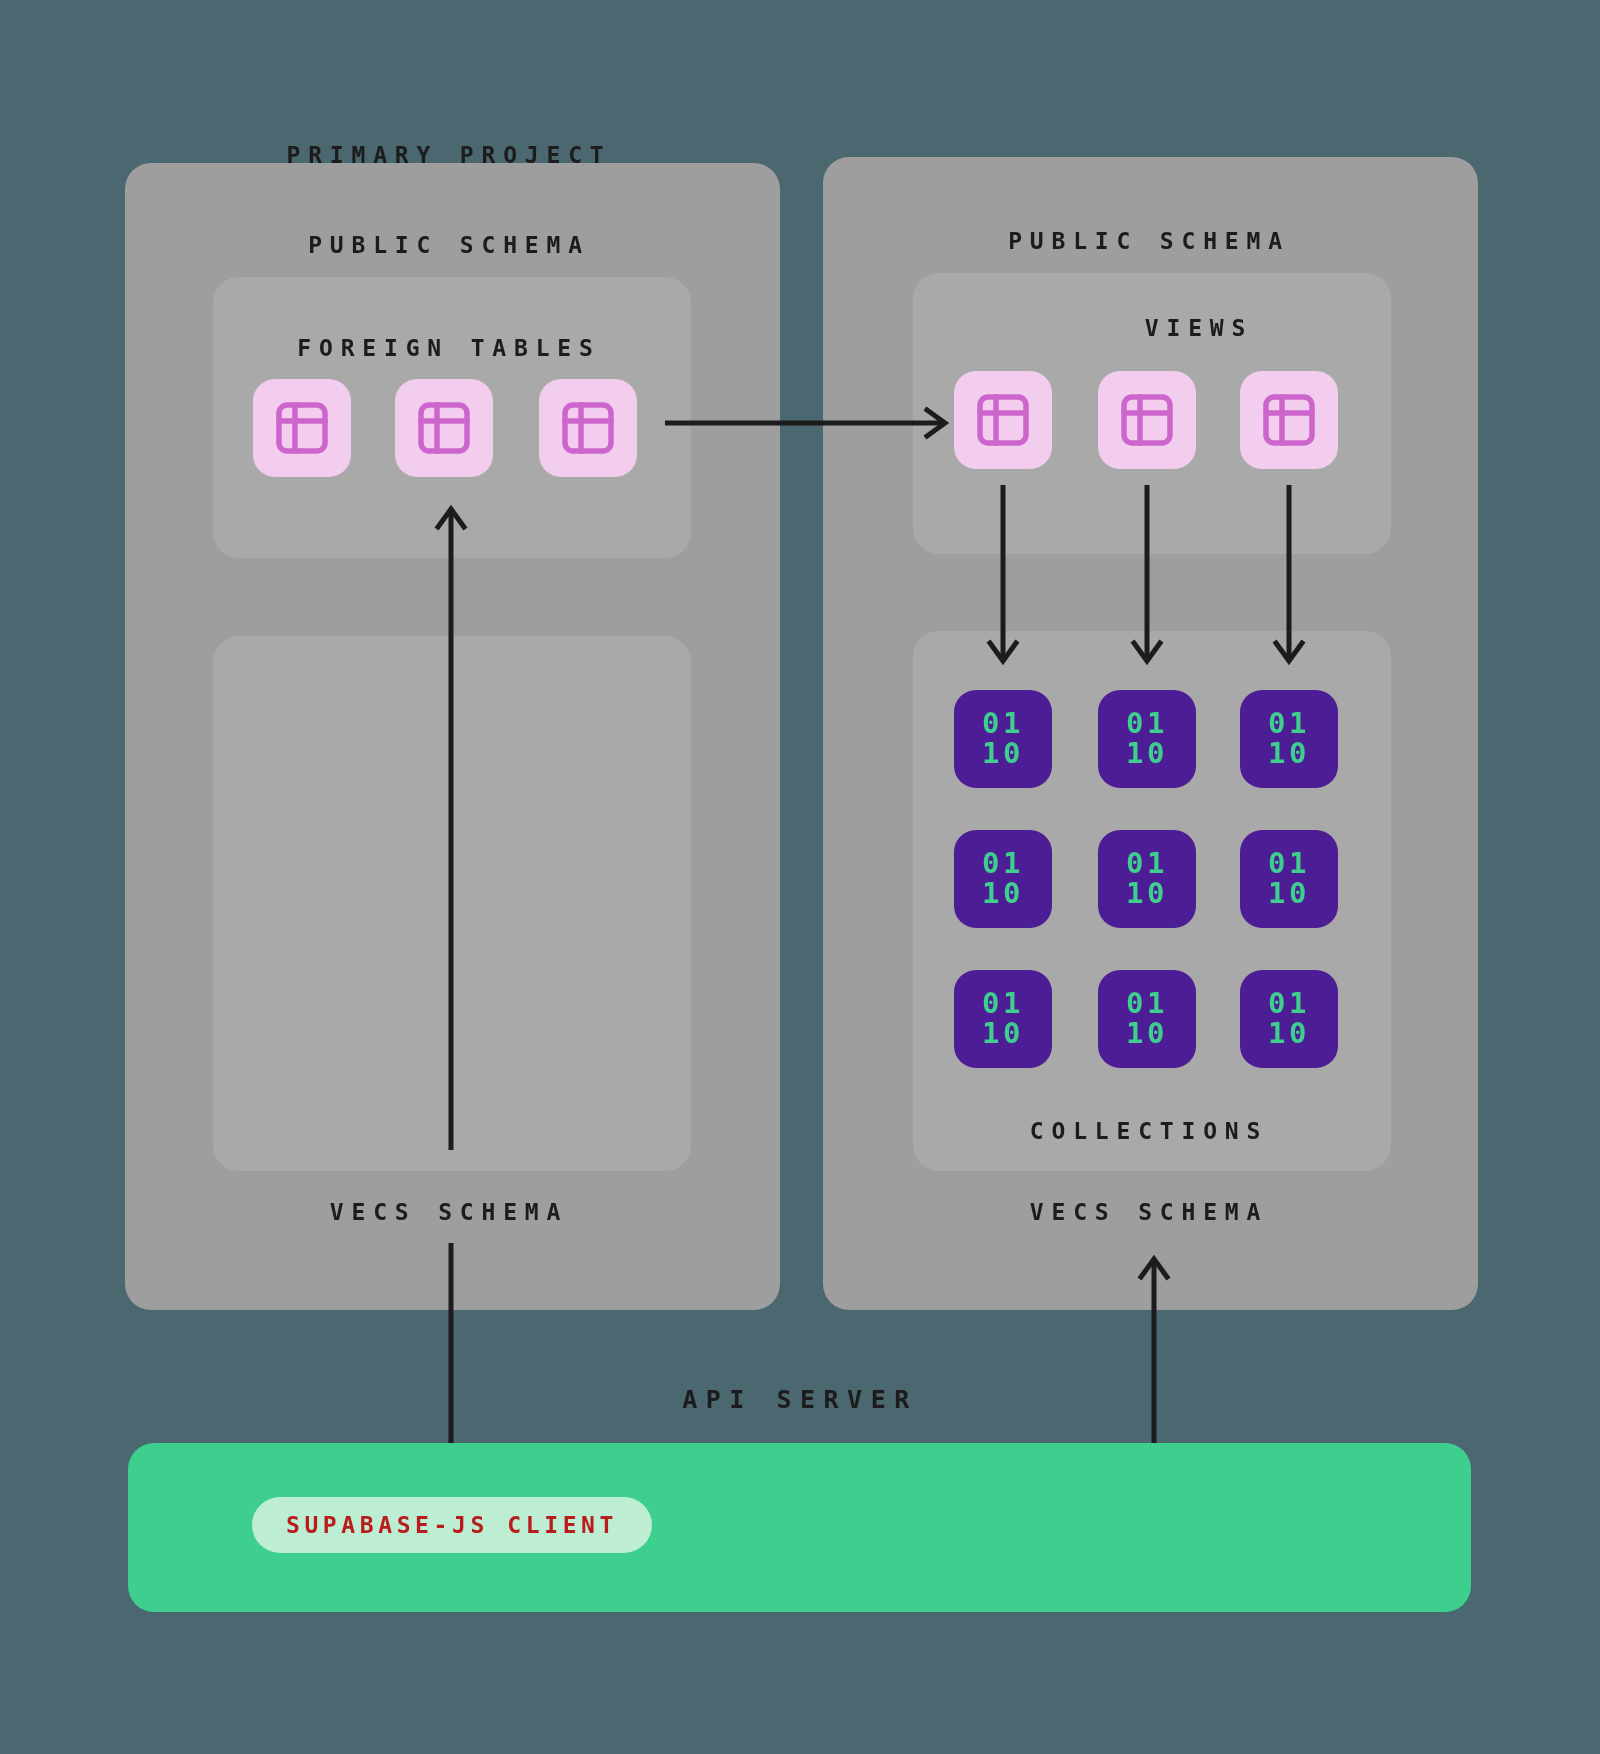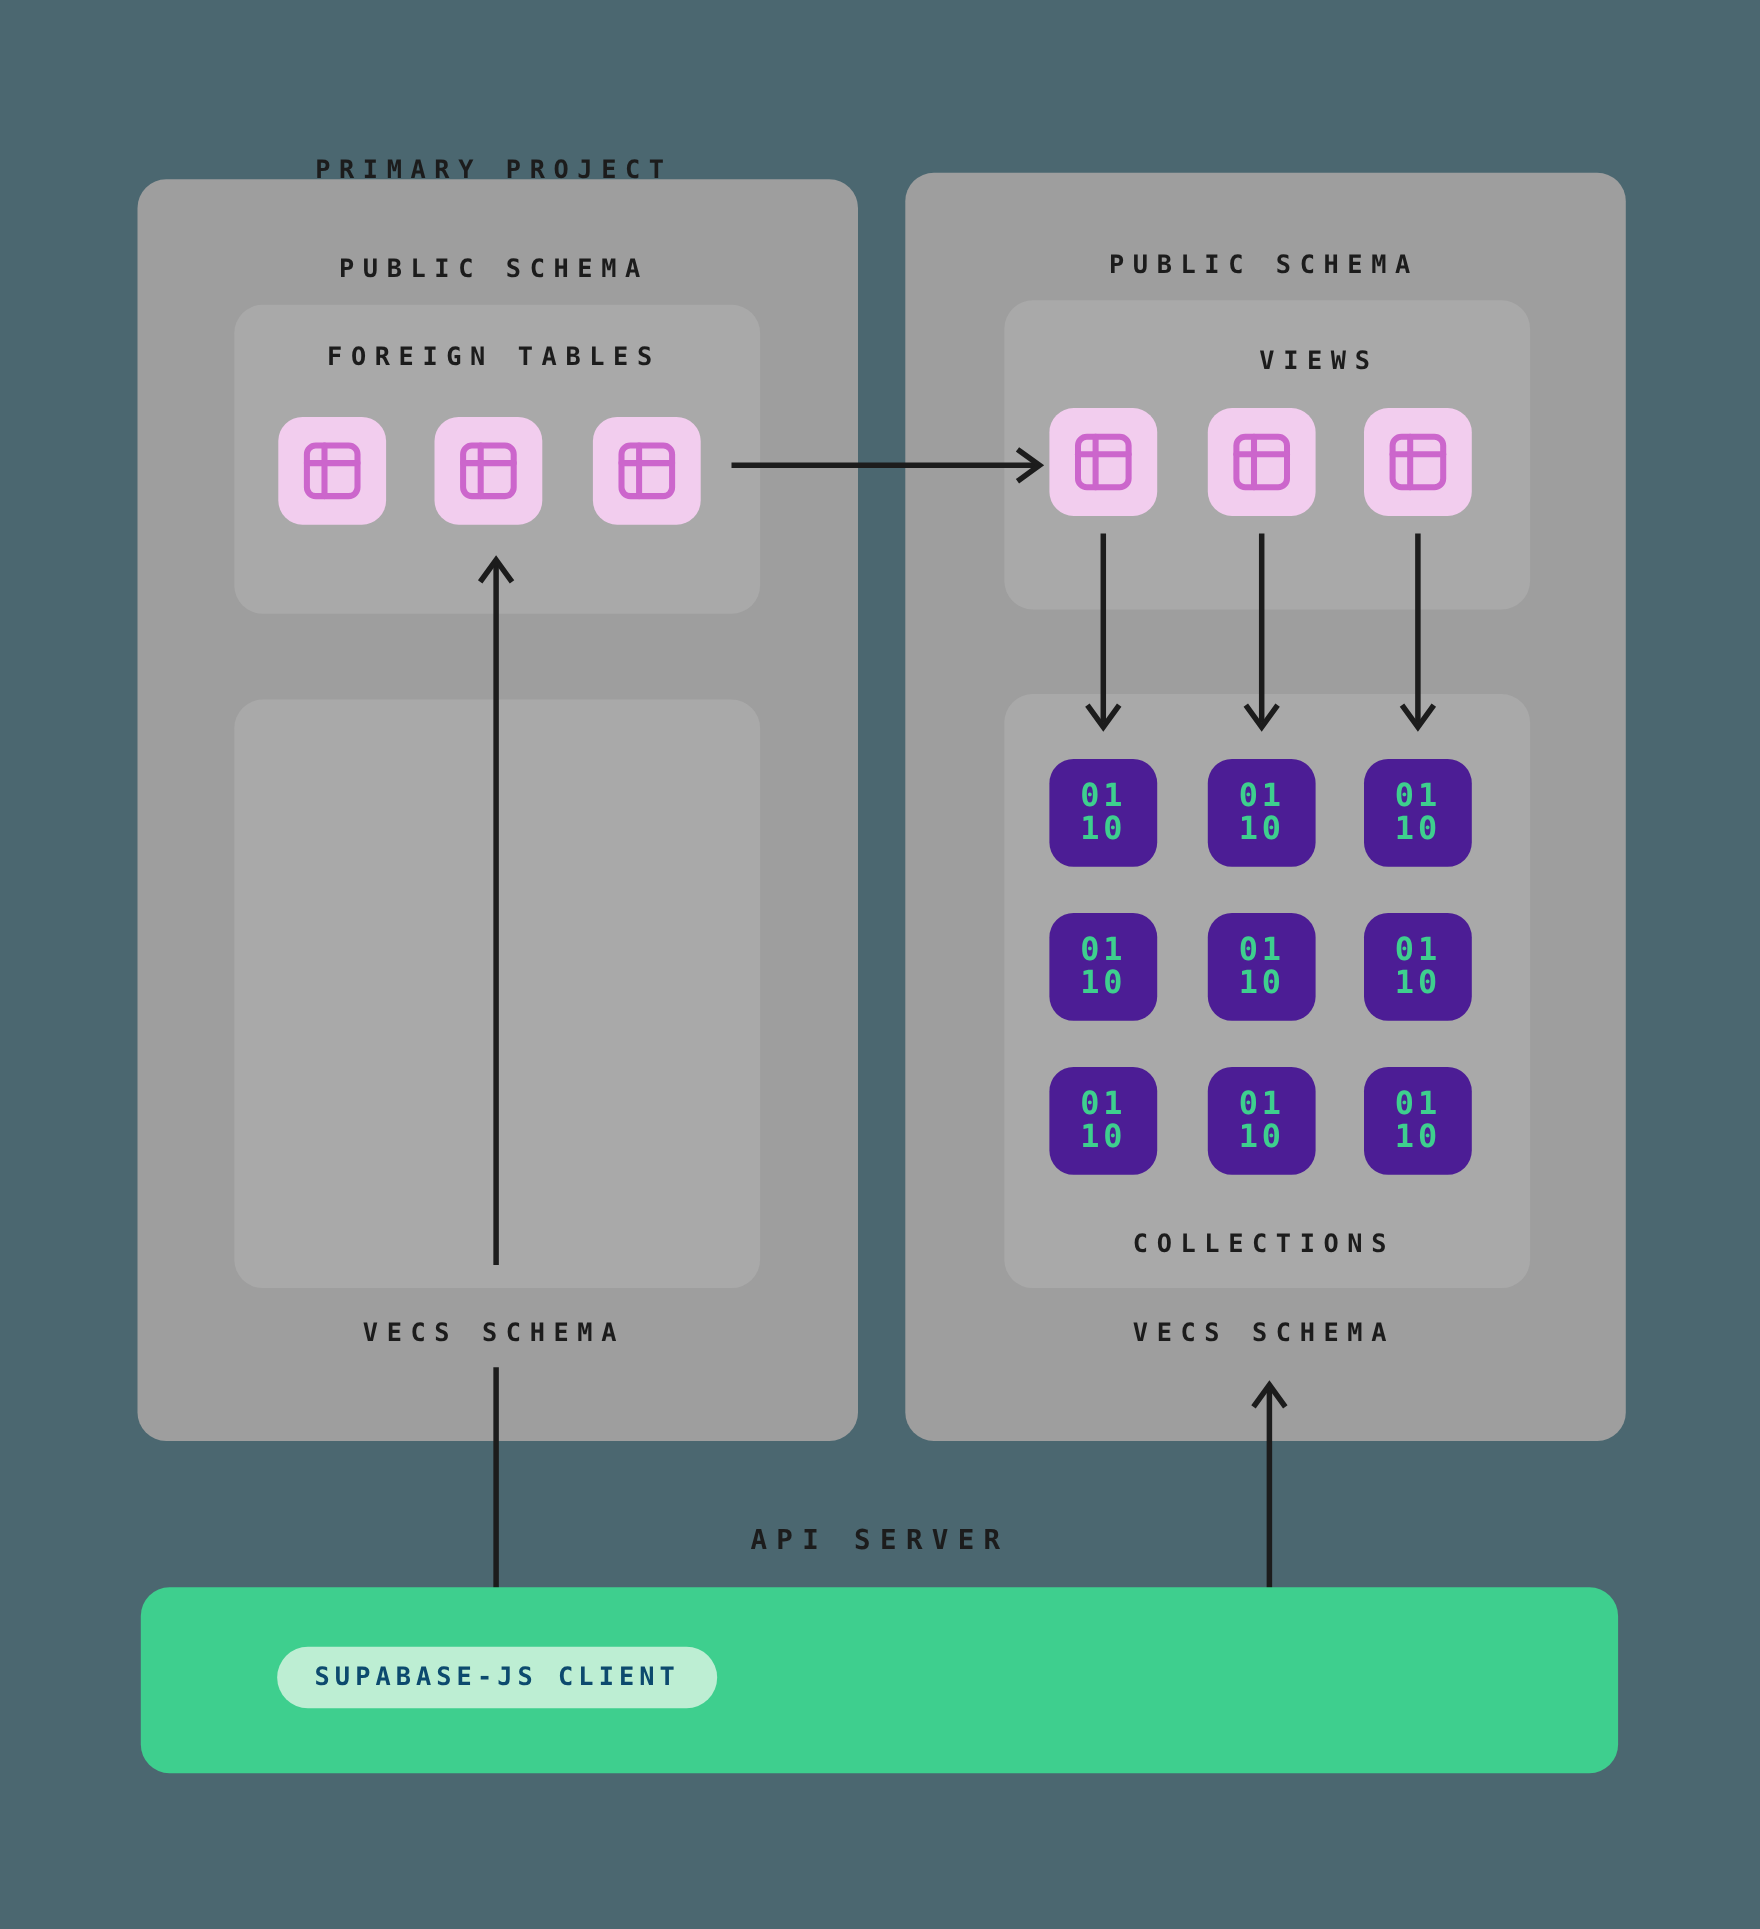--- a/index.html
+++ b/index.html
@@ -88,21 +88,21 @@
     background: #3ecf8e;
     border-radius: 26px;
   }
   .client-pill {
     position: absolute;
     background: #bdeed3;
     border-radius: 999px;
     display: flex;
     align-items: center;
     justify-content: center;
-    color: #0c4a6e;
+    color: #b91c1c;
     font-family: "DejaVu Sans Mono", "Liberation Mono", monospace;
     font-weight: 700;
     font-size: 23px;
     letter-spacing: 0.20em;
     white-space: nowrap;
     height: 56px;
     transform: translateX(-50%);
   }
 </style>
 </head>
@@ -112,21 +112,21 @@
 
   <div class="lbl lbl-proj" style="left:449px; top:115px;margin-top:27px;">PRIMARY PROJECT</div>
 
 
   <div class="project-panel" style="left:125px; top:163px; width:655px; height:1147px;"></div>
 
   <div class="lbl lbl-sub" style="left:449px; top:232px;">PUBLIC SCHEMA</div>
 
   <div class="inner-panel" style="left:213px; top:277px; width:478px; height:281px;"></div>
 
-  <div class="lbl lbl-sub" style="left:449px; top:312px;">FOREIGN TABLES</div>
+  <div class="lbl lbl-sub" style="left:449px; top:335px;">FOREIGN TABLES</div>
 
   <div class="icon-tile" style="left:253px; top:379px;">
     <span>
       <svg width="56" height="56" viewBox="0 0 56 56" fill="none" stroke="#cc66cc" stroke-width="5.5" stroke-linecap="round" stroke-linejoin="round">
         <rect x="5" y="5" width="46" height="46" rx="8"></rect>
         <line x1="5" y1="21" x2="51" y2="21"></line>
         <line x1="21" y1="5" x2="21" y2="51"></line>
       </svg>
     </span>
   </div>

